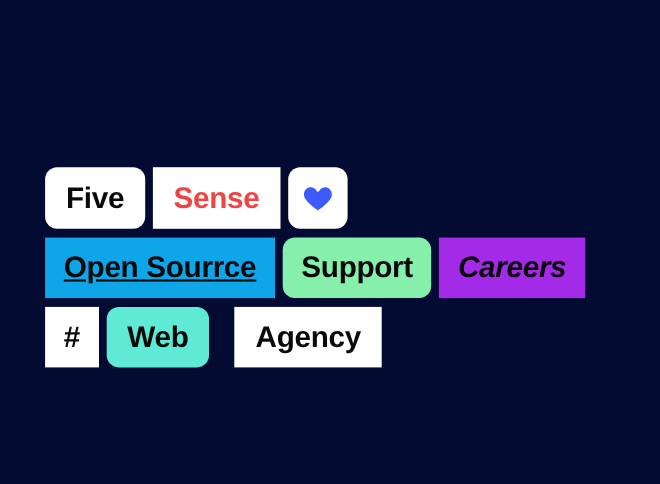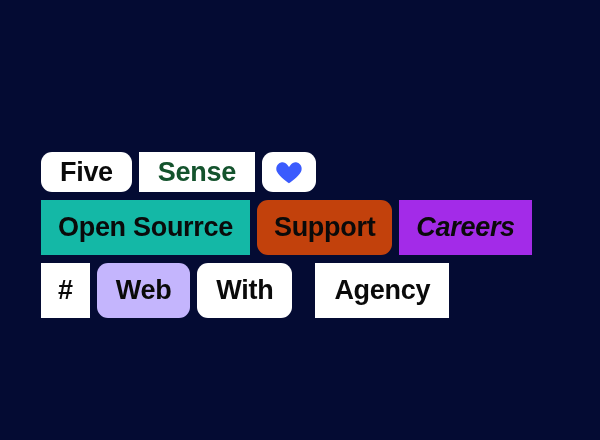--- a/index.html
+++ b/index.html
@@ -37,21 +37,21 @@
     font-size: 27px;
     letter-spacing: -0.3px;
     color: #0a0a0a;
     white-space: nowrap;
     line-height: 1;
     user-select: none;
   }
   .tag.rounded { border-radius: 11px; }
   .tag.square  { border-radius: 0px; }
 
-  .r1 { height: 40px; padding: 0 19px; }
+  .r1 { height: 56px; padding: 0 19px; }
   .r2 { height: 54px; padding: 0 19px; }
   .r3 { height: 55px; padding: 0 17px; }
   .r4 { height: 55px; padding: 0 19px; }
 
   .empty-sm { width: 54px; padding: 0; }
   .empty-md { width: 56px; padding: 0; }
   .icon-tag { width: 54px; padding: 0; }
 
   .heart-icon {
     display: block;
@@ -61,47 +61,44 @@
   .hash-tag { padding: 0 17px; }
 </style>
 </head>
 <body style="background: rgb(4, 11, 51);">
 
 <div id="tag-cloud">
     <div class="tag-row">
       <div class="tag r1 rounded" style="background: rgb(255, 255, 255); color: rgb(10, 10, 10);">
         <span>Five</span>
       </div>
-      <div class="tag r1 square" style="background: rgb(255, 255, 255); color: #14532d;">
+      <div class="tag r1 square" style="background: rgb(255, 255, 255); color: #ef4444;">
         <span>Sense</span>
       </div>
       <div class="tag r1 rounded icon-tag" style="background: rgb(255, 255, 255); color: rgb(59, 91, 253);">
         <svg class="heart-icon" viewBox="0 0 24 24" xmlns="http://www.w3.org/2000/svg">
           <path d="M12 21s-7.5-4.9-9.6-9.2C1 8.7 2.3 5.2 5.6 4.3c2-.5 3.9.3 5 1.8l1.4 1.8 1.4-1.8c1.1-1.5 3-2.3 5-1.8 3.3.9 4.6 4.4 3.2 7.5C19.5 16.1 12 21 12 21z" fill="currentColor"></path>
         </svg>
       </div>
     </div>
     <div class="tag-row">
-      <div class="tag r3 square" style="background: #14b8a6; color: rgb(10, 10, 10);">
+      <div class="tag r3 square" style="background: #0ea5e9; color: rgb(10, 10, 10); text-decoration: underline;">
         <span>Open Sourrce</span>
       </div>
-      <div class="tag r3 rounded" style="background: #c2410c; color: rgb(10, 10, 10);">
+      <div class="tag r3 rounded" style="background: #86efac; color: rgb(10, 10, 10);">
         <span>Support</span>
       </div>
       <div class="tag r3 square" style="background: rgb(163, 43, 232); color: rgb(10, 10, 10); font-style: italic;">
         <span>Careers</span>
       </div>
     </div>
     <div class="tag-row">
       <div class="tag r4 square hash-tag" style="background: rgb(255, 255, 255); color: rgb(10, 10, 10);">
         <span>#</span>
       </div>
-      <div class="tag r4 rounded" style="background: #c4b5fd; color: rgb(10, 10, 10);">
+      <div class="tag r4 rounded" style="background: #5eead4; color: rgb(10, 10, 10);">
         <span>Web</span>
-      </div>
-      <div class="tag r4 rounded" style="background: rgb(255, 255, 255); color: rgb(10, 10, 10);">
-        <span>With</span>
       </div>
       <div class="tag r4 square" style="background: rgb(255, 255, 255); color: rgb(10, 10, 10); margin-left: 16px;">
         <span>Agency</span>
       </div>
     </div>
   </div>
 
 </body></html>

